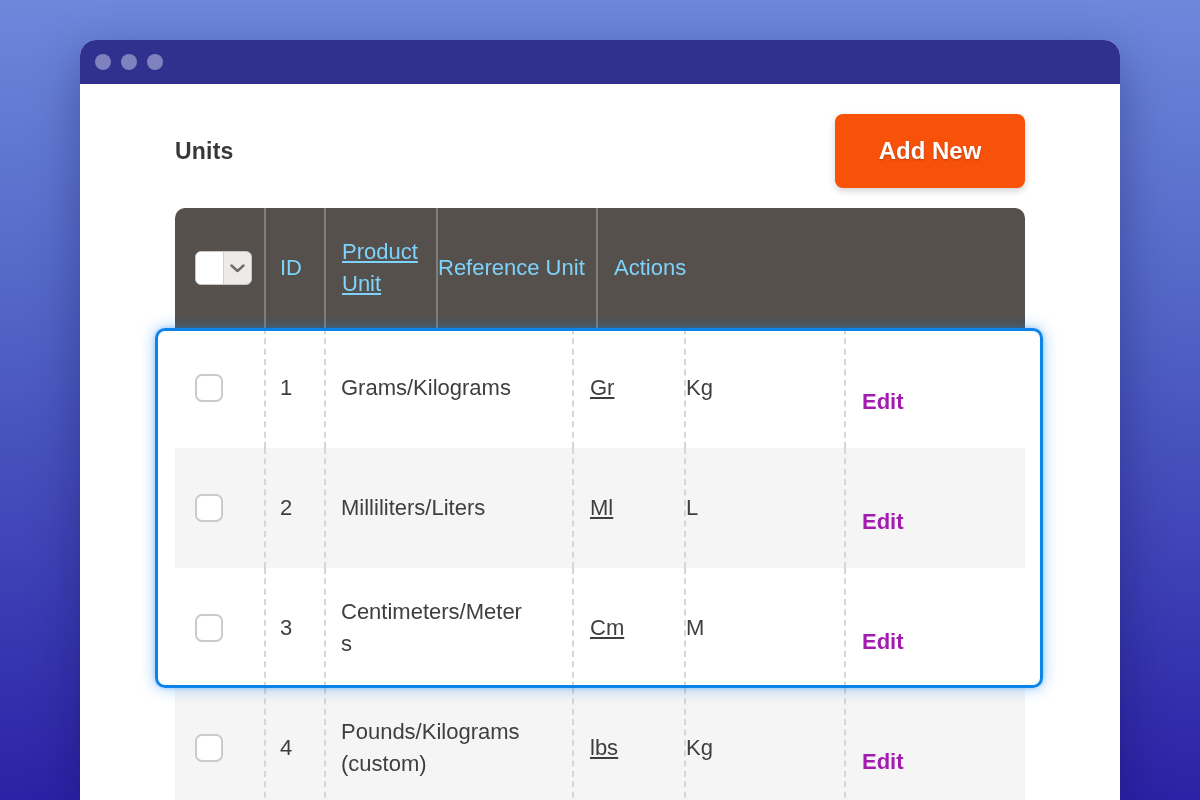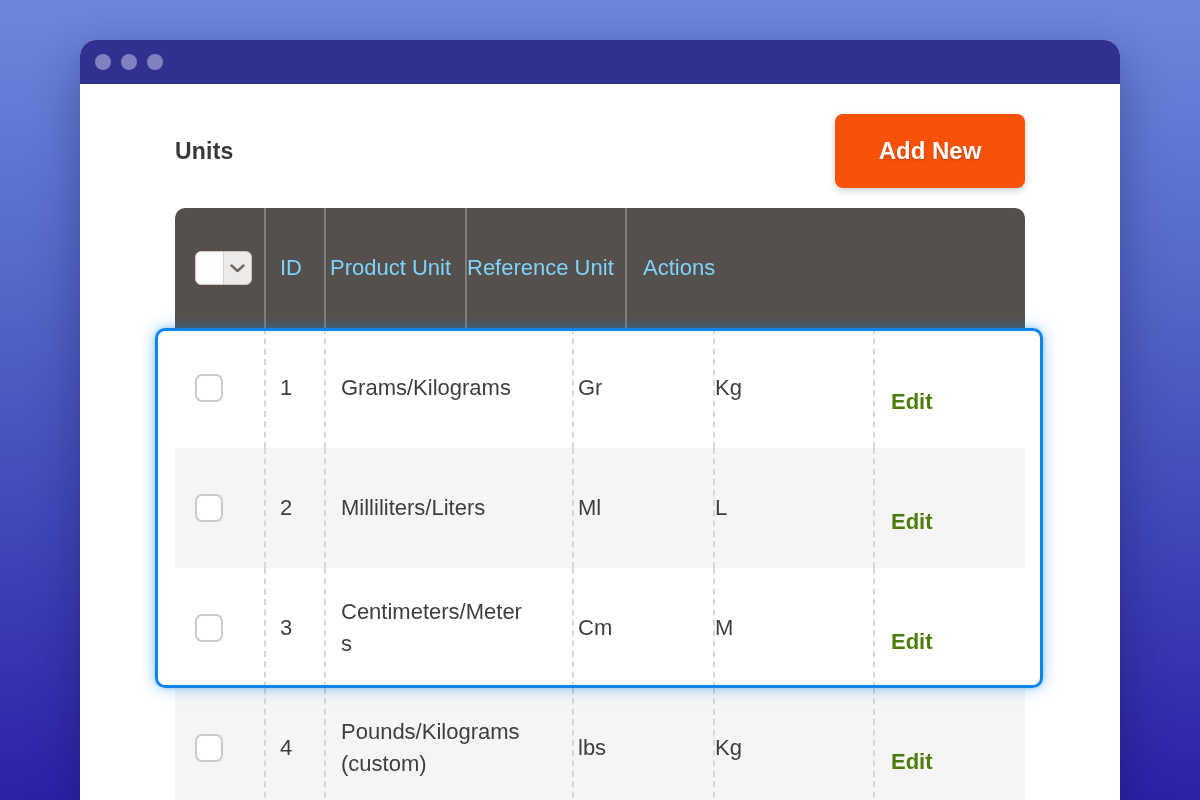--- a/index.html
+++ b/index.html
@@ -93,21 +93,21 @@
     line-height: 1.45;
     color: #3E3E3E;
   }
   .td:not(:last-child) { border-right: 2px dashed #D6D6D6; }
 
   
   .col-select    { width: 91px;  padding-left: 20px; }
   .col-id        { width: 60px;  padding-left: 14px; }
   .col-name      { width: 248px; padding-left: 15px; padding-right: 48px; overflow-wrap: break-word; }
   .col-name > span { max-width: 185px; }
-  .col-product   { width: 141px; padding-left: 4px; }
+  .col-product   { width: 112px; padding-left: 16px; text-decoration: underline; }
   .col-reference { width: 160px; }
   .col-actions   { width: 128px; padding-left: 16px; }
 
   
   .select-ctl {
     width: 57px; height: 34px;
     display: flex;
     border-radius: 6px;
     overflow: hidden;
     background: #ECEBEA;
@@ -129,21 +129,21 @@
   
   .cb {
     width: 28px; height: 28px;
     background: #fff;
     border: 2px solid #CBCBCB;
     border-radius: 7px;
     cursor: pointer;
   }
 
   .edit-link {
-    color: #4d7c0f;
+    color: #a21caf;
     font-weight: 700;
     text-decoration: none;
     cursor: pointer;
     margin-top: 28px;
   }
 
   
   .selection-outline {
     position: absolute;
     left: -20px; right: -18px;

